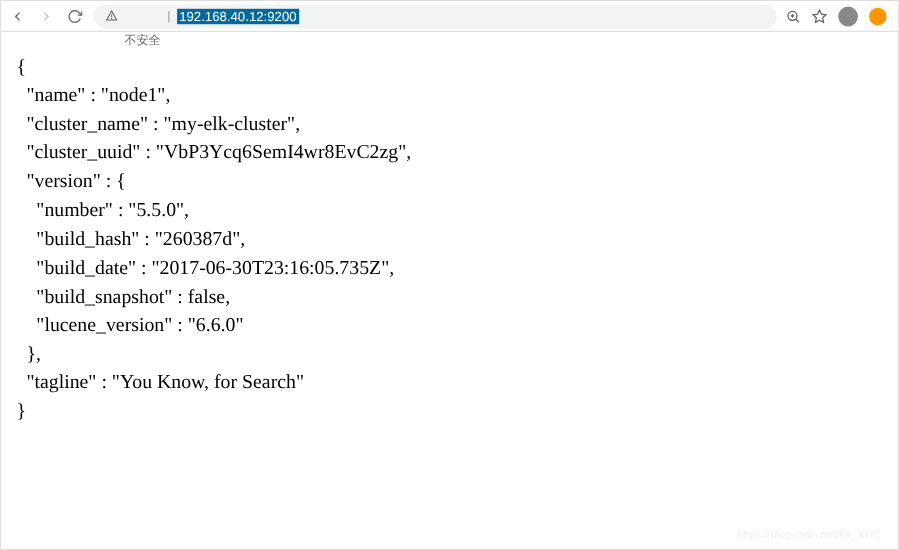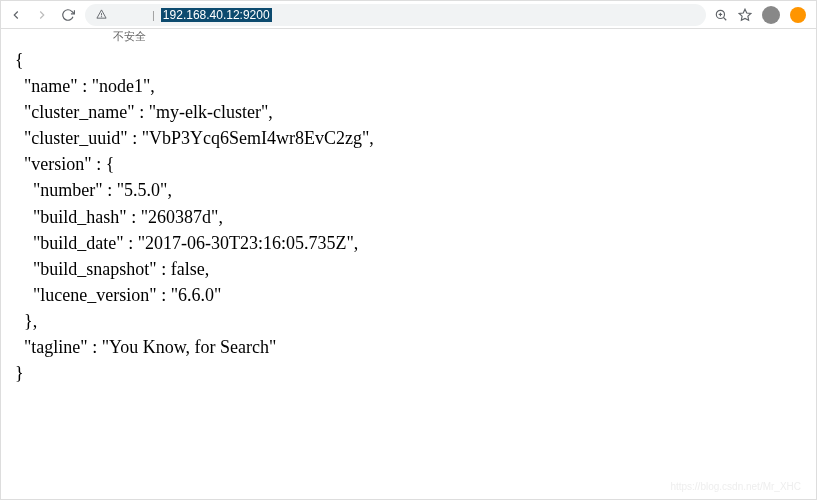--- a/index.html
+++ b/index.html
@@ -44,21 +44,21 @@
     .insecure-icon {
       width: 12px;
       height: 12px;
       display: flex;
       align-items: center;
       justify-content: center;
     }
     .insecure-text { color: #666; font-size: 11px; margin-top: 44px; }
     .sep { color: #999; font-size: 11px; }
     .url-text {
-      background: #0c4a6e;
+      background: #0369a1;
       color: #fff;
       padding: 0 2px;
       font-size: 12px;
     }
     .right-icons {
       display: flex;
       align-items: center;
       gap: 10px;
       padding-right: 4px;
     }

